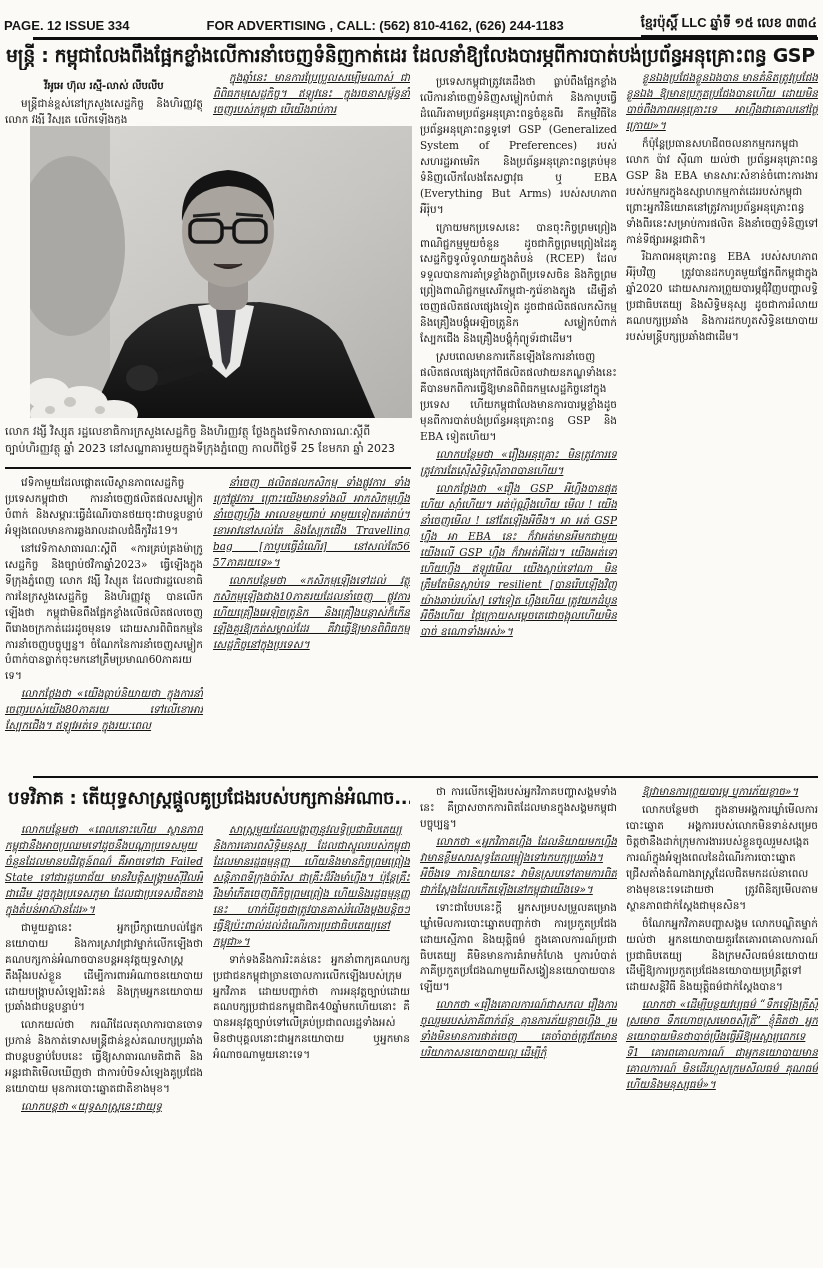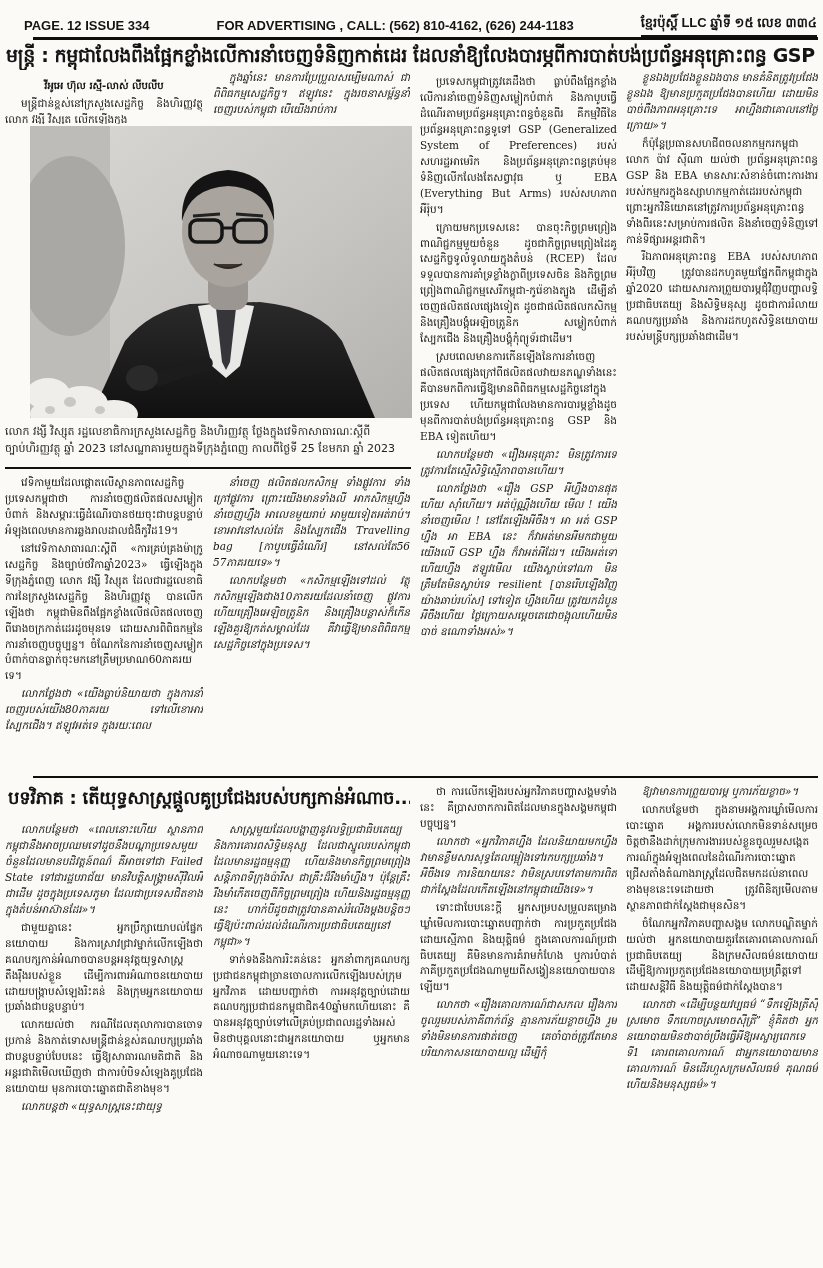--- a/index.html
+++ b/index.html
@@ -2,34 +2,34 @@
 <html><head>
 <meta charset="utf-8">
 <style>
   html,body{margin:0;padding:0;background:#e8e6e2;}
   .page{
     position:relative;width:823px;height:1268px;margin:0 auto;
     background:#fbfaf7;color:#141414;overflow:hidden;
     font-family:"DejaVu Serif", serif;
   }
   
-  .masthead-row{position:absolute;top:14px;left:24px;right:6px;height:22px;
+  .masthead-row{position:absolute;top:14px;left:4px;right:6px;height:22px;
     display:flex;align-items:center;justify-content:center;
     font-family:"Liberation Sans", sans-serif;font-weight:bold;font-size:13px;}
   .masthead-row .mid{flex:1;text-align:center;}
   .masthead-row .right{text-align:right;border-bottom:2px solid #111;padding-bottom:2px;}
   .header-rule{position:absolute;top:37px;left:33px;width:785px;height:3px;background:#0e0e0e;}
   
   .main-headline{position:absolute;top:43px;left:6px;width:811px;height:27px;
     font-family:"DejaVu Sans", sans-serif;font-weight:bold;font-size:19px;
     white-space:nowrap;overflow:hidden;letter-spacing:-0.4px;}
   
   .col{position:absolute;overflow:hidden;font-size:10.5px;line-height:1.52;text-align:justify;}
   .para{margin:0 0 2px 0;text-indent:16px;}
-  .para.em{font-style:italic;}
+  .para.em{font-style:italic;text-decoration:underline;}
   .byline{font-weight:bold;font-size:10px;text-align:center;text-indent:0;margin:8px 0 3px 0;
     font-family:"DejaVu Sans", sans-serif;}
   
   .photo{position:absolute;left:30px;top:126px;width:382px;height:292px;background:#cfcecb;
     overflow:hidden;}
   .photo svg{display:block;width:100%;height:100%;}
   .caption{position:absolute;left:5px;top:424px;width:406px;height:40px;overflow:hidden;
     font-family:"DejaVu Sans", sans-serif;font-size:11px;line-height:1.5;color:#222;}
   .caption-rule{position:absolute;left:5px;top:467px;width:406px;height:2px;background:#111;}
   

